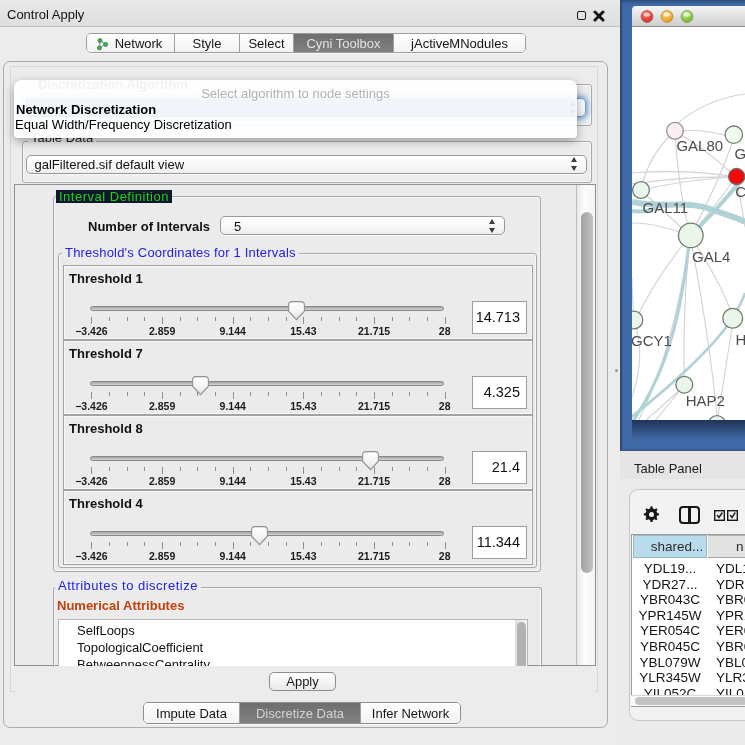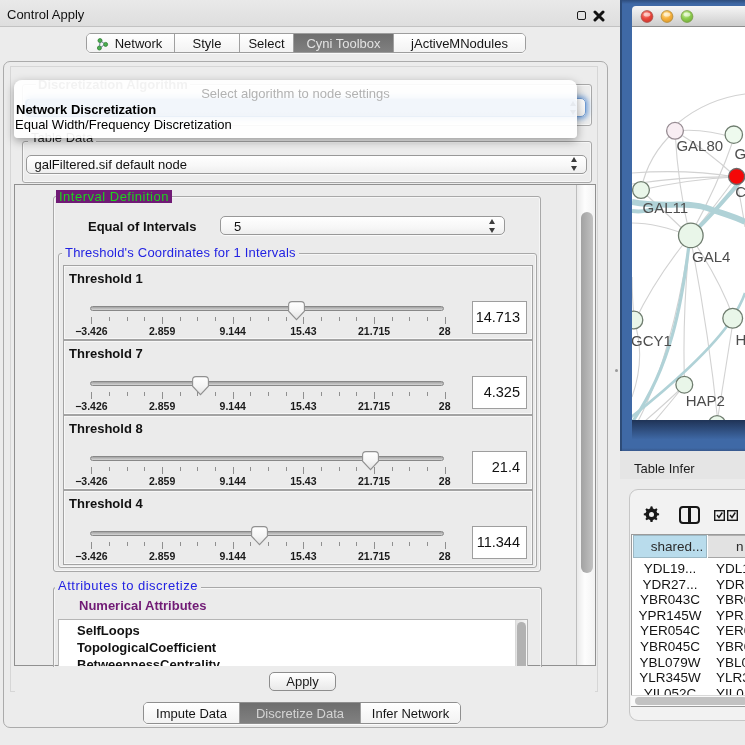--- a/index.html
+++ b/index.html
@@ -52,34 +52,34 @@
 
 <div class="groupbox" style="left:22px;top:84px;width:570px;height:42px;"></div>
 <div class="abs" style="left:36px;top:77.5px;font-size:13px;font-weight:bold;color:#4a4a4a;background:#ececec;padding:0 2px;line-height:13px;">Discretization Algorithm</div>
 <div class="maccombo" style="left:25.5px;top:98px;width:560.5px;height:19px;border-color:#6f9bd2;box-shadow:0 0 5px 2px rgba(100,150,215,0.85);">
     <span class="stepper"></span>
   </div>
 
 <div class="groupbox" style="left:22px;top:141px;width:570px;height:42px;"></div>
 <div class="grouptitle" style="left:28px;top:131px;">Table Data</div>
 <div class="maccombo" style="left:25.5px;top:154.5px;width:561px;height:19px;">
-    <span class="txt" style="left:8px;top:1.5px;">galFiltered.sif default node</span>
+    <span class="txt" style="left:8px;top:1.5px;">galFiltered.sif default view</span>
     <span class="stepper"></span>
   </div>
 
 <div class="abs" style="left:14px;top:184px;width:582px;height:482px;border:1px solid #909090;background:#ebebeb;"></div>
 <div class="abs" style="left:576px;top:185px;width:1px;height:480px;background:#bdbdbd;"></div>
 
 <div class="abs" style="left:578px;top:185px;width:17px;height:480px;background:linear-gradient(to right,#ececec,#fdfdfd 40%,#f3f3f3);"></div>
 <div class="abs" style="left:581px;top:212px;width:12px;height:361px;background:linear-gradient(to right,#a2a2a2,#c2c2c2);border-radius:6px;"></div>
 
 <div class="groupbox" style="left:53px;top:196px;width:488px;height:376px;"></div>
-<div class="grouptitle" style="left:56px;top:190px;color:#1dd41d;background:#701a75;letter-spacing:0.5px;">Interval Definition</div>
-
-<div class="abs" style="left:88px;top:219px;font-size:13px;font-weight:bold;color:#111;">Equal of Intervals</div>
+<div class="grouptitle" style="left:56px;top:190px;color:#1dd41d;background:#0f172a;letter-spacing:0.5px;">Interval Definition</div>
+
+<div class="abs" style="left:88px;top:219px;font-size:13px;font-weight:bold;color:#111;">Number of Intervals</div>
 <div class="maccombo" style="left:220px;top:216px;width:285px;height:19px;">
     <span class="txt" style="left:13px;top:1.5px;">5</span>
     <span class="stepper"></span>
   </div>
 
 <div class="groupbox" style="left:58px;top:253px;width:479px;height:315px;"></div>
 <div class="grouptitle" style="left:62px;top:245.5px;color:#2222e2;background:#ebebeb;letter-spacing:0.2px;">Threshold's Coordinates for 1 Intervals</div>
 
 <div class="tbox tickrow" style="top:265px;">
   <div class="tlabel">Threshold 1</div>
@@ -248,23 +248,23 @@
           <stop offset="1" stop-color="#e2e2e2"></stop>
         </linearGradient>
       </defs>
       <path d="M4 0.6 L13 0.6 Q16.4 0.6 16.4 4 L16.4 10.2 L8.5 18.6 L0.6 10.2 L0.6 4 Q0.6 0.6 4 0.6 Z" fill="url(#thg3)" stroke="#909090" stroke-width="1.1"></path>
     </svg>
   <div class="vbox">11.344</div>
 </div>
 
 <div class="groupbox" style="left:53px;top:587px;width:489px;height:93px;border-bottom:none;"></div>
 <div class="grouptitle" style="left:55px;top:579px;color:#2222e2;background:#ebebeb;letter-spacing:0.5px;">Attributes to discretize</div>
-<div class="abs" style="left:57px;top:597.5px;font-size:13px;font-weight:bold;color:#701a75;margin-left:22px;">Numerical Attributes</div>
+<div class="abs" style="left:57px;top:597.5px;font-size:13px;font-weight:bold;color:#c2410c;">Numerical Attributes</div>
 <div class="abs" style="left:58px;top:619px;width:470px;height:47px;background:#fff;border:1px solid #b5b5b5;border-bottom:none;overflow:hidden;">
-  <div style="position:absolute;left:18px;top:2px;font-size:13px;color:#111;line-height:17px;font-weight:bold;">SelfLoops<br>TopologicalCoefficient<br>BetweennessCentrality</div>
+  <div style="position:absolute;left:18px;top:2px;font-size:13px;color:#111;line-height:17px;">SelfLoops<br>TopologicalCoefficient<br>BetweennessCentrality</div>
   <div style="position:absolute;right:0;top:0;width:12px;height:60px;background:linear-gradient(to right,#e3e3e3,#f7f7f7);border-left:1px solid #d9d9d9;"></div>
   <div style="position:absolute;right:1.5px;top:2px;width:9px;height:60px;background:#b2b2b2;border-radius:4.5px;"></div>
 </div>
 
 <div class="abs" style="left:15px;top:667px;width:580px;height:31px;background:#ececec;"></div>
 
 <div class="abs" style="left:269px;top:672px;width:67px;height:19px;border:1px solid #8d8d8d;border-radius:5px;background:linear-gradient(#ffffff,#e9e9e9);text-align:center;font-size:13px;line-height:17px;color:#1a1a1a;">Apply</div>
 
 <div class="abs" style="left:143px;top:702px;height:22px;border:1px solid #8f8f8f;border-radius:5px;overflow:hidden;white-space:nowrap;box-shadow:0 1px 0 rgba(255,255,255,0.8);">
   <div class="seg" style="width:96px;text-align:center;padding:0;height:22px;line-height:22px;">Impute Data</div><div class="seg" style="width:121px;text-align:center;padding:0;height:22px;line-height:22px;background:linear-gradient(#6e6e6e,#828282);color:#d4d4d4;">Discretize Data</div><div class="seg" style="width:99px;text-align:center;padding:0;height:22px;line-height:22px;border-right:none;">Infer Network</div>
@@ -362,21 +362,21 @@
     <text x="10.5" y="185.5">GAL11</text>
     <text x="60" y="235.3">GAL4</text>
     <text x="-1" y="318.9">GCY1</text>
     <text x="103.4" y="317.5">H</text>
     <text x="53.7" y="379.3">HAP2</text>
   </g>
 </svg>
 
 <div class="abs" style="left:620px;top:451px;width:125px;height:294px;background:#ebebeb;"></div>
 <div class="abs" style="left:620px;top:451px;width:125px;height:28px;background:#e5e5e5;"></div>
-<div class="abs" style="left:634px;top:460.5px;font-size:13px;color:#1c1c1c;">Table Infer</div>
+<div class="abs" style="left:634px;top:460.5px;font-size:13px;color:#1c1c1c;">Table Panel</div>
 <div class="abs" style="left:629px;top:489px;width:130px;height:232px;background:#f2f2f2;border:1px solid #c6c6c6;border-radius:9px;"></div>
 
 <svg class="abs" style="left:643px;top:506px;" width="17" height="17" viewBox="0 0 17 17">
   <path d="M8.5 0.5 L10 0.9 L10.4 2.7 L12.3 3.5 L13.9 2.5 L15 3.9 L14 5.5 L14.8 7.3 L16.6 7.7 L16.6 9.5 L14.8 9.9 L14 11.7 L15 13.3 L13.7 14.6 L12.2 13.6 L10.4 14.4 L10 16.2 L8 16.2 L7.6 14.4 L5.8 13.6 L4.2 14.6 L2.9 13.3 L3.9 11.7 L3.1 9.9 L1.3 9.5 L1.3 7.7 L3.1 7.3 L3.9 5.5 L2.9 3.9 L4.2 2.6 L5.8 3.6 L7.6 2.8 L8 1 Z" fill="#191919" transform="translate(-0.5,-0.3)"></path>
   <circle cx="8.5" cy="8.4" r="2.5" fill="#f2f2f2"></circle>
 </svg>
 <div class="abs" style="left:679px;top:506px;width:21px;height:18px;border:2.6px solid #161616;border-radius:4px;"></div>
 <div class="abs" style="left:688.4px;top:508px;width:2.4px;height:14px;background:#161616;"></div>
 <svg class="abs" style="left:714px;top:510px;" width="32" height="12" viewBox="0 0 32 12">
   <rect x="0.7" y="0.7" width="9.6" height="9.6" fill="none" stroke="#191919" stroke-width="1.4"></rect>

